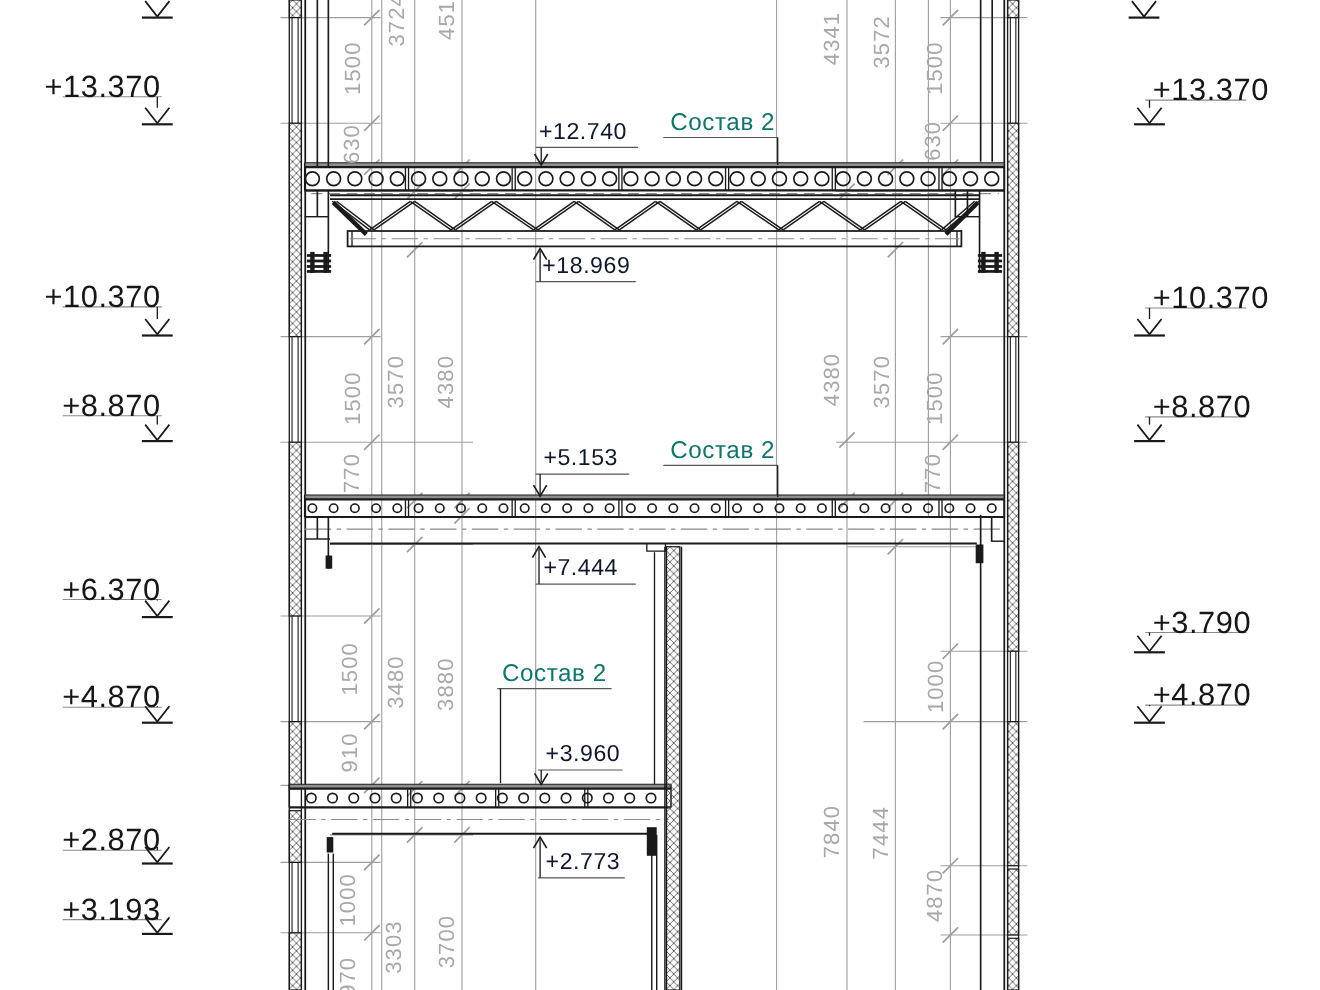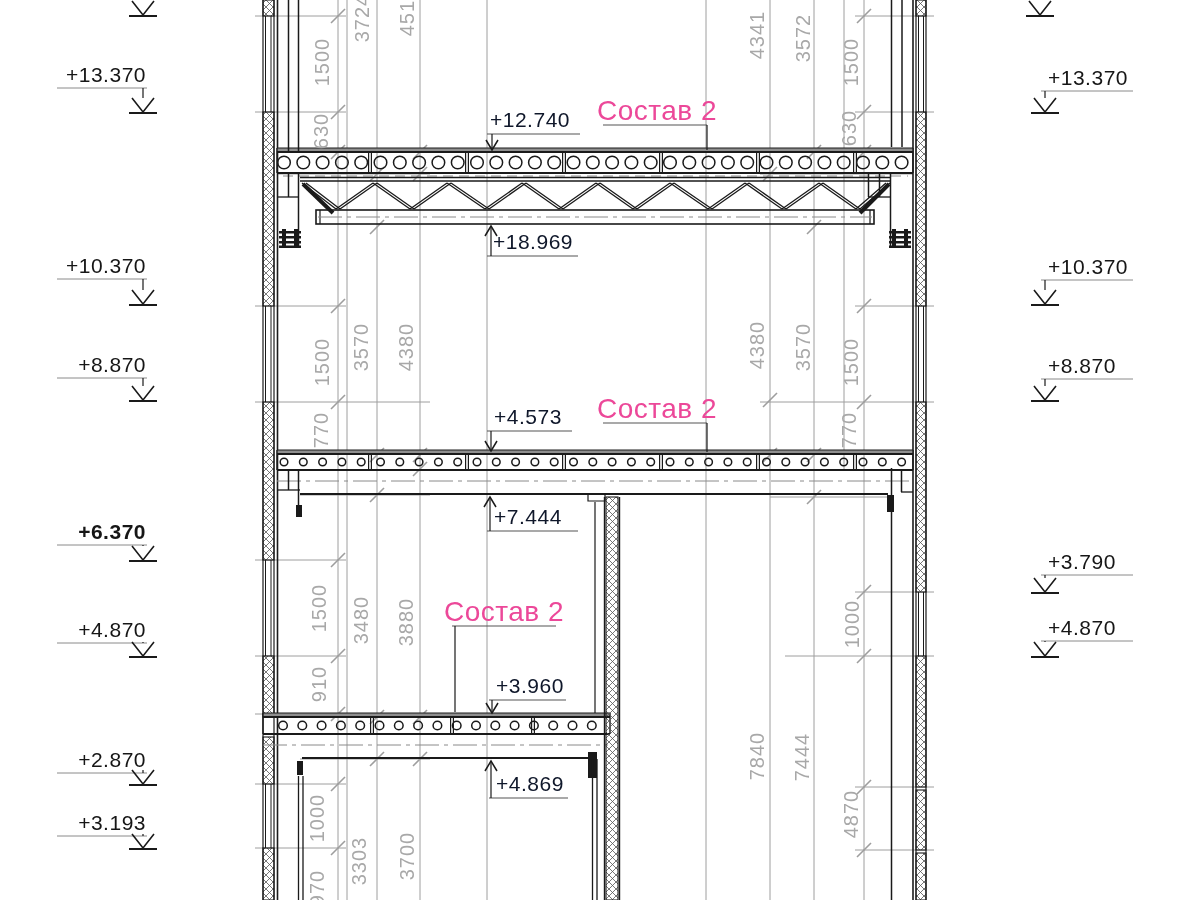--- a/index.html
+++ b/index.html
@@ -6,28 +6,28 @@
   #canvas{
     position:relative;width:1200px;height:900px;overflow:hidden;
     background:#fff;font-family:"Liberation Sans",sans-serif;
   }
   #drawing{position:absolute;left:0;top:0;}
   .dim{
     position:absolute;font-size:20px;color:#a8a8a8;white-space:nowrap;
     transform:translate(-50%,-50%) rotate(-90deg);letter-spacing:1px;
   }
   .lvl{
-    position:absolute;font-size:21px;color:#161616;white-space:nowrap;letter-spacing:0.5px;
+    position:absolute;font-size:28px;color:#161616;white-space:nowrap;letter-spacing:0.5px;
   }
   .lvl.left{width:116px;text-align:right;}
   .callout{
     position:absolute;font-size:21px;color:#0f172a;white-space:nowrap;letter-spacing:0.5px;
   }
   .comp{
-    position:absolute;font-size:28px;color:#ec4899;white-space:nowrap;
+    position:absolute;font-size:22px;color:#0f766e;white-space:nowrap;
     transform:translate(-50%,-50%);letter-spacing:0.5px;
   }
 </style>
 </head>
 <body>
 
 <div id="canvas">
   <svg id="drawing" width="1200" height="900" viewBox="0 0 1200 900">
       <defs>
         <pattern id="xh" width="7" height="7" patternUnits="userSpaceOnUse">
@@ -473,31 +473,31 @@
     <div class="dim" style="left: 803px; top: 347px;">3570</div>
     <div class="dim" style="left: 851px; top: 362px;">1500</div>
     <div class="dim" style="left: 849px; top: 430px;">770</div>
     <div class="dim" style="left: 852px; top: 624px;">1000</div>
     <div class="dim" style="left: 757px; top: 756px;">7840</div>
     <div class="dim" style="left: 802px; top: 757px;">7444</div>
     <div class="dim" style="left: 851px; top: 814px;">4870</div>
     <div class="lvl left" style="left: 30px; top: 63px;">+13.370</div>
     <div class="lvl left" style="left: 30px; top: 254px;">+10.370</div>
     <div class="lvl left" style="left: 30px; top: 353px;">+8.870</div>
-    <div class="lvl left" style="left: 30px; top: 520px; font-weight: bold;">+6.370</div>
+    <div class="lvl left" style="left: 30px; top: 520px;">+6.370</div>
     <div class="lvl left" style="left: 30px; top: 618px;">+4.870</div>
     <div class="lvl left" style="left: 30px; top: 748px;">+2.870</div>
     <div class="lvl left" style="left: 30px; top: 811px;">+3.193</div>
     <div class="lvl" style="left: 1048px; top: 66px;">+13.370</div>
     <div class="lvl" style="left: 1048px; top: 255px;">+10.370</div>
     <div class="lvl" style="left: 1048px; top: 354px;">+8.870</div>
     <div class="lvl" style="left: 1048px; top: 550px;">+3.790</div>
     <div class="lvl" style="left: 1048px; top: 616px;">+4.870</div>
     <div class="callout" style="left: 490px; top: 108px;">+12.740</div>
     <div class="callout" style="left: 493px; top: 230px;">+18.969</div>
-    <div class="callout" style="left: 494px; top: 405px;">+4.573</div>
+    <div class="callout" style="left: 494px; top: 405px;">+5.153</div>
     <div class="callout" style="left: 494px; top: 505px;">+7.444</div>
     <div class="callout" style="left: 496px; top: 674px; text-align: center;">+3.960</div>
-    <div class="callout" style="left: 496px; top: 772px;">+4.869</div>
+    <div class="callout" style="left: 496px; top: 772px;">+2.773</div>
     <div class="comp" style="left: 657px; top: 111px;">Состав 2</div>
     <div class="comp" style="left: 657px; top: 409px;">Состав 2</div>
     <div class="comp" style="left: 504px; top: 612px;">Состав 2</div>
   </div>
 
 </body></html>

